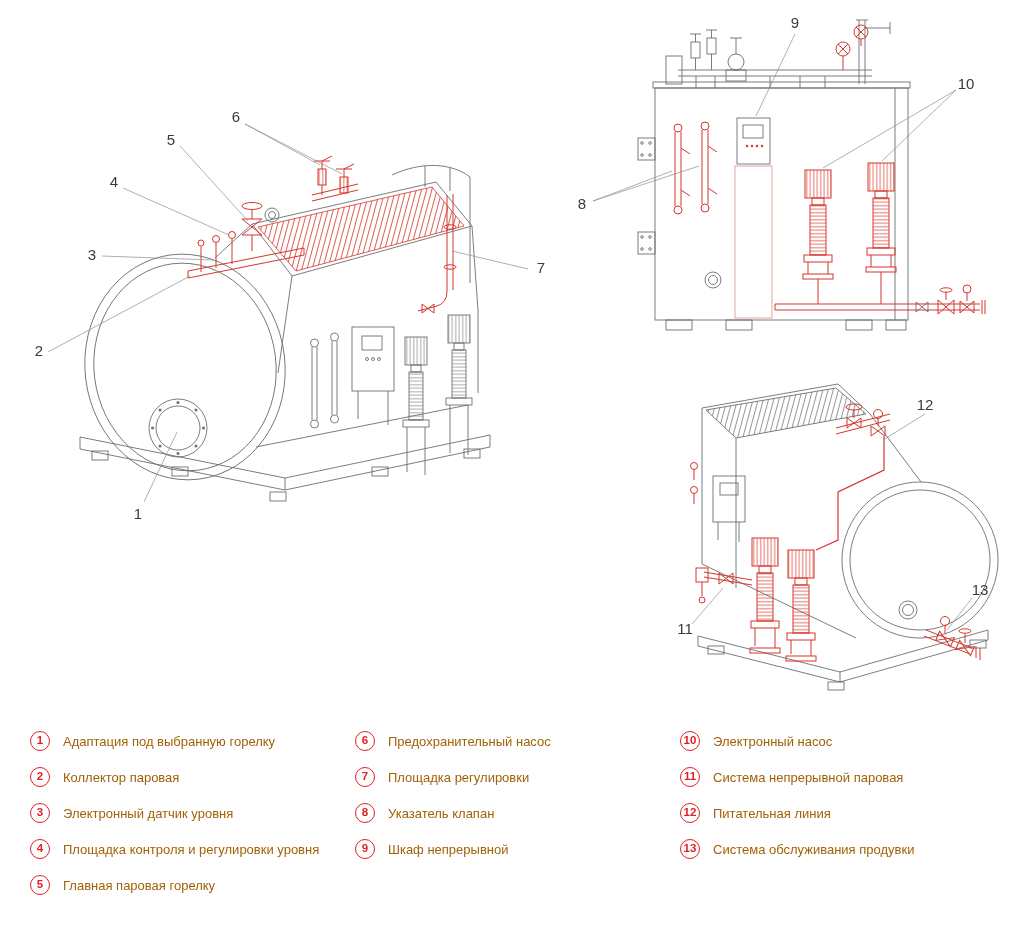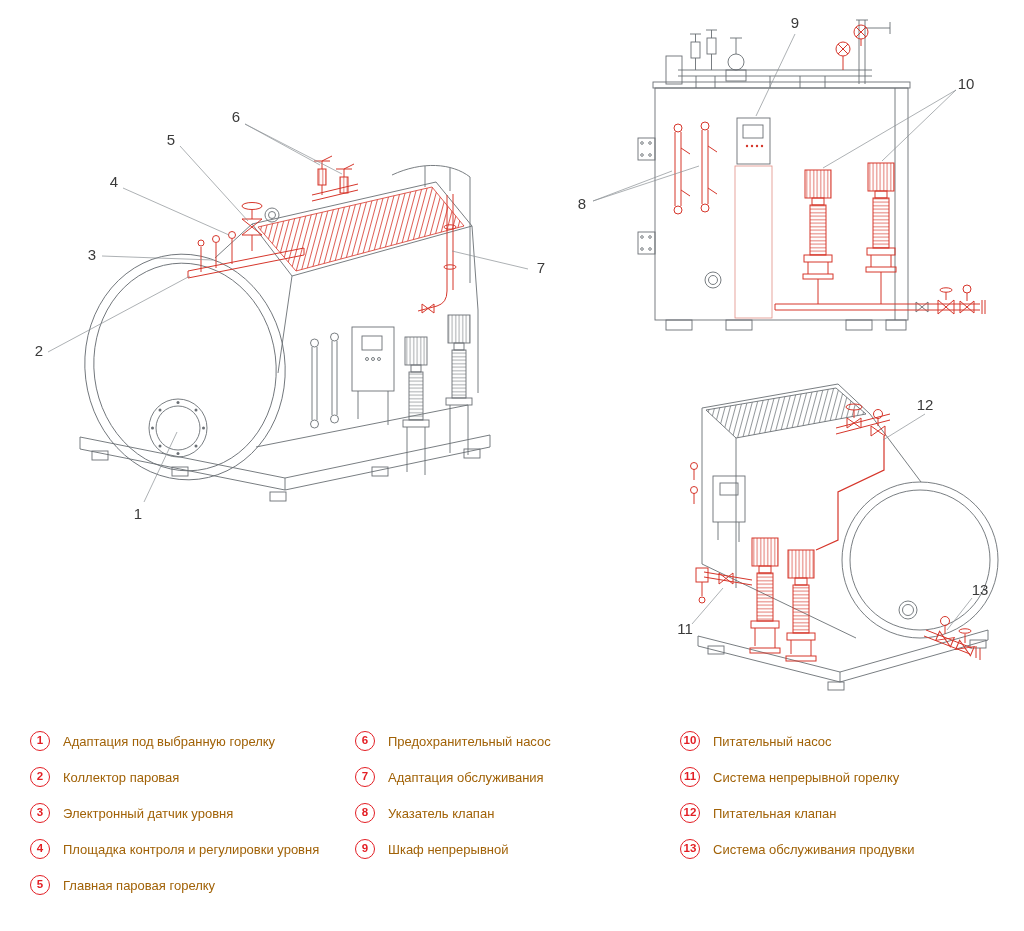--- a/index.html
+++ b/index.html
@@ -502,43 +502,43 @@
         <span class="label">Главная паровая горелку</span>
       </div>
     </div>
     <div class="legend-col">
       <div class="legend-item">
         <span class="badge">6</span>
         <span class="label">Предохранительный насос</span>
       </div>
       <div class="legend-item">
         <span class="badge">7</span>
-        <span class="label">Адаптация обслуживания</span>
+        <span class="label">Площадка регулировки</span>
       </div>
       <div class="legend-item">
         <span class="badge">8</span>
         <span class="label">Указатель клапан</span>
       </div>
       <div class="legend-item">
         <span class="badge">9</span>
         <span class="label">Шкаф непрерывной</span>
       </div>
     </div>
     <div class="legend-col">
       <div class="legend-item">
         <span class="badge">10</span>
-        <span class="label">Питательный насос</span>
+        <span class="label">Электронный насос</span>
       </div>
       <div class="legend-item">
         <span class="badge">11</span>
-        <span class="label">Система непрерывной горелку</span>
+        <span class="label">Система непрерывной паровая</span>
       </div>
       <div class="legend-item">
         <span class="badge">12</span>
-        <span class="label">Питательная клапан</span>
+        <span class="label">Питательная линия</span>
       </div>
       <div class="legend-item">
         <span class="badge">13</span>
         <span class="label">Система обслуживания продувки</span>
       </div>
     </div>
   </div>
 
 </div>
 

